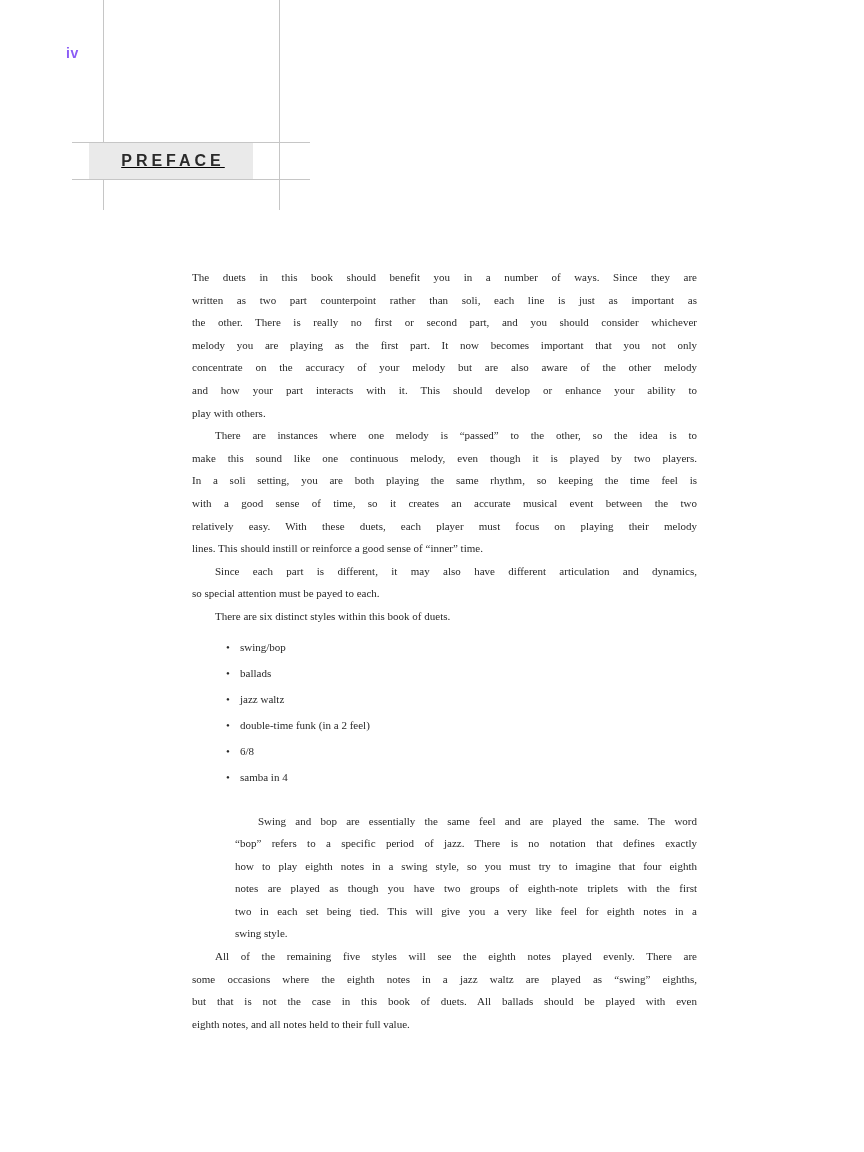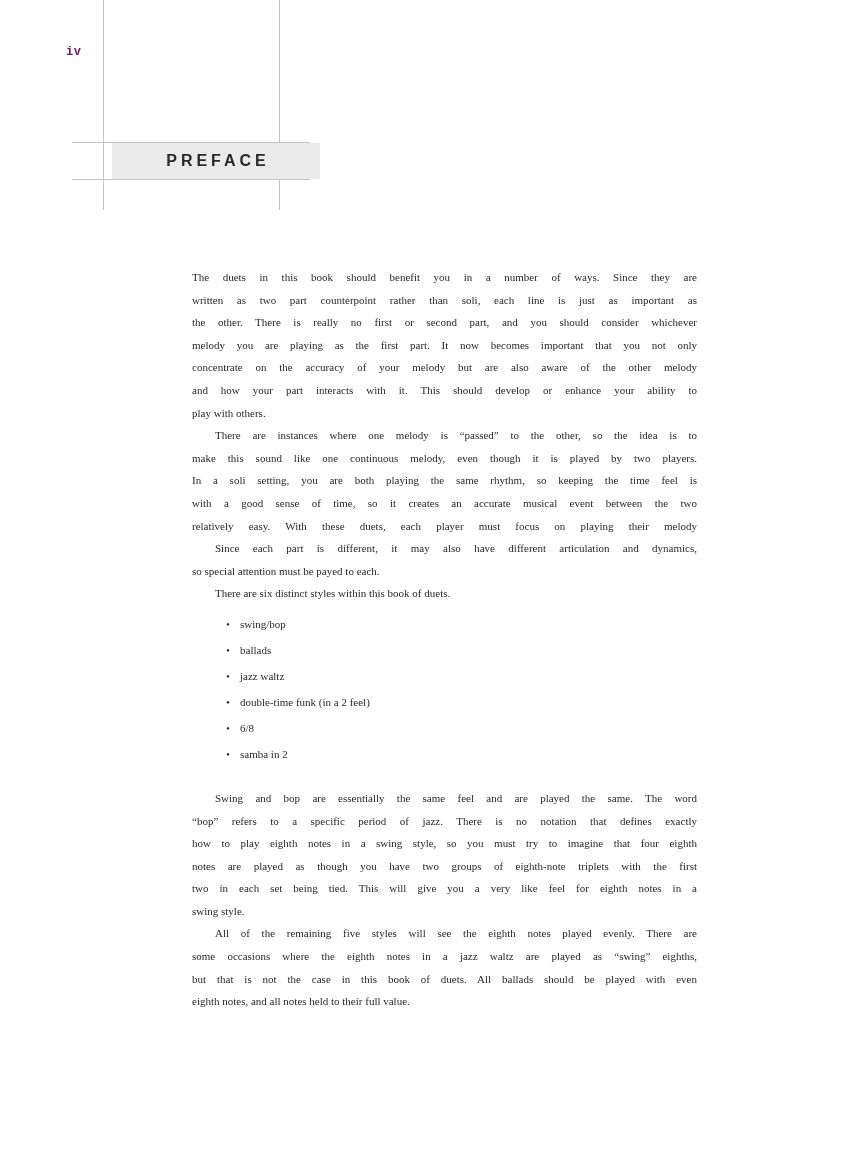--- a/index.html
+++ b/index.html
@@ -11,25 +11,25 @@
     background: var(--page-bg, #ffffff);
     overflow: hidden;
     font-family: "Liberation Serif", serif;
   }
 
   
   .pagenum {
     position: absolute;
     left: 66px;
     top: 45px;
-    font-family: Liberation Mono, monospace;
+    font-family: Liberation Sans, sans-serif;
     font-weight: 700;
-    font-size: 12px;
+    font-size: 14px;
     letter-spacing: 0.5px;
-    color: #701a75;
+    color: #8b5cf6;
   }
 
   
   .vrule {
     position: absolute;
     top: 0;
     width: 1px;
     height: 210px;
     background: var(--rule, #c6c6c6);
   }
@@ -42,28 +42,29 @@
     width: 238px;
     height: 1px;
     background: var(--rule, #c6c6c6);
   }
   .hrule.top    { top: 142px; }
   .hrule.bottom { top: 179px; }
 
   
   .chapter-box {
     position: absolute;
-    left: 112px;
+    left: 89px;
     top: 143px;
-    width: 208px;
+    width: 164px;
     height: 36px;
     background: var(--heading-box-bg, #eaeaea);
     display: flex;
     align-items: center;
     justify-content: center;
+    text-decoration: underline;
   }
   .chapter-title {
     font-family: "Liberation Sans", sans-serif;
     font-weight: 700;
     font-size: 16px;
     letter-spacing: 4px;
     margin-right: -4px;
     color: var(--heading-text, #2a2a2a);
   }
 
@@ -95,21 +96,21 @@
   .styles-list li {
     position: relative;
     padding-left: 48px;
     line-height: 26px;
   }
   .styles-list .bullet {
     position: absolute;
     left: 34px;
     top: 0;
   }
-  .styles-list + .para { margin-top: 20px; }
+  .styles-list + .para { margin-top: 20px; margin-left: 43px; }
 </style>
 </head>
 <body>
 
 <div class="page">
 
   <div class="pagenum">iv</div>
 
   <div class="vrule left"></div>
   <div class="vrule right"></div>
@@ -129,35 +130,36 @@
         <div class="line">concentrate on the accuracy of your melody but are also aware of the other melody</div>
         <div class="line">and how your part interacts with it. This should develop or enhance your ability to</div>
         <div class="line last">play with others.</div>
       </div>
       <div class="para indent">
         <div class="line">There are instances where one melody is “passed” to the other, so the idea is to</div>
         <div class="line">make this sound like one continuous melody, even though it is played by two players.</div>
         <div class="line">In a soli setting, you are both playing the same rhythm, so keeping the time feel is</div>
         <div class="line">with a good sense of time, so it creates an accurate musical event between the two</div>
         <div class="line">relatively easy. With these duets, each player must focus on playing their melody</div>
+        <div class="line last">lines. This should instill or reinforce a good sense of “inner” time.</div>
       </div>
       <div class="para indent">
         <div class="line">Since each part is different, it may also have different articulation and dynamics,</div>
         <div class="line last">so special attention must be payed to each.</div>
       </div>
       <div class="para indent">
         <div class="line last">There are six distinct styles within this book of duets.</div>
       </div>
       <ul class="styles-list">
         <li><span class="bullet">•</span><span class="li-text">swing/bop</span></li>
         <li><span class="bullet">•</span><span class="li-text">ballads</span></li>
         <li><span class="bullet">•</span><span class="li-text">jazz waltz</span></li>
         <li><span class="bullet">•</span><span class="li-text">double-time funk (in a 2 feel)</span></li>
         <li><span class="bullet">•</span><span class="li-text">6/8</span></li>
-        <li><span class="bullet">•</span><span class="li-text">samba in 2</span></li>
+        <li><span class="bullet">•</span><span class="li-text">samba in 4</span></li>
       </ul>
       <div class="para indent">
         <div class="line">Swing and bop are essentially the same feel and are played the same. The word</div>
         <div class="line">“bop” refers to a specific period of jazz. There is no notation that defines exactly</div>
         <div class="line">how to play eighth notes in a swing style, so you must try to imagine that four eighth</div>
         <div class="line">notes are played as though you have two groups of eighth-note triplets with the first</div>
         <div class="line">two in each set being tied. This will give you a very like feel for eighth notes in a</div>
         <div class="line last">swing style.</div>
       </div>
       <div class="para indent">

